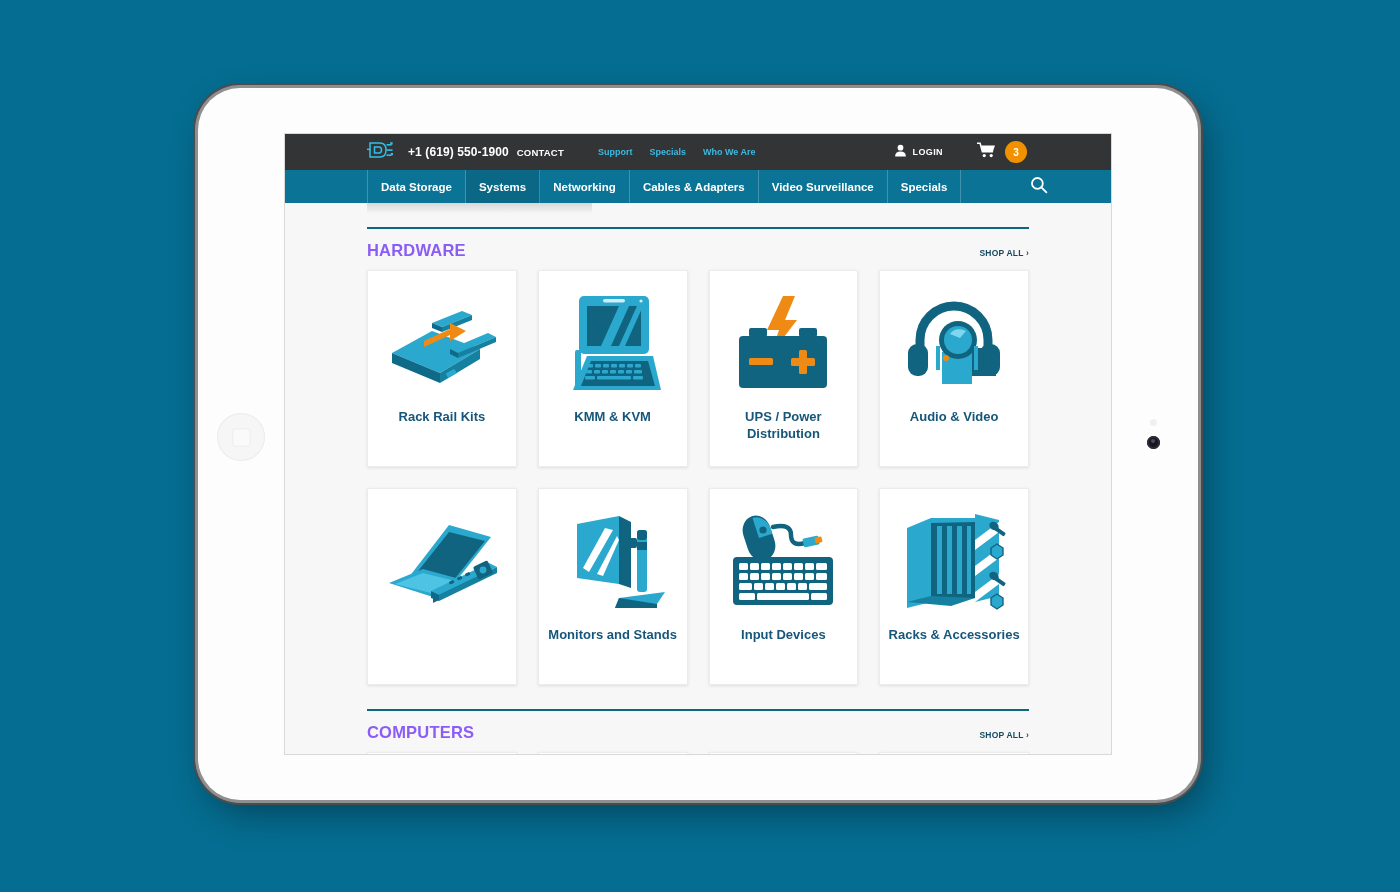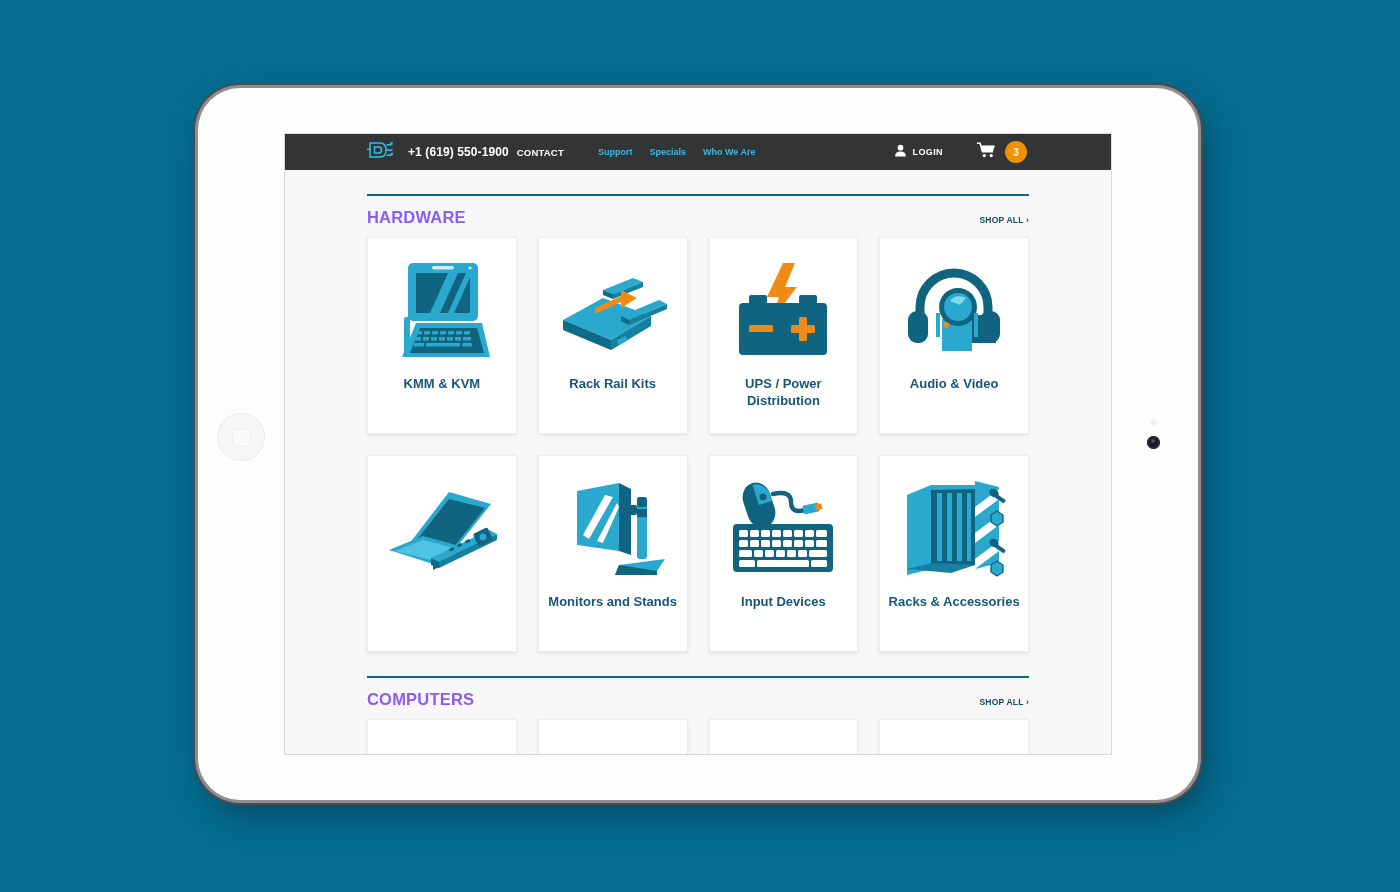--- a/index.html
+++ b/index.html
@@ -311,30 +311,66 @@
               <path d="M4.2 3.6 H19 L17 9.6 H5.7 Z" fill="#ffffff"></path>
               <circle cx="7.6" cy="14.4" r="1.7" fill="#ffffff"></circle>
               <circle cx="15" cy="14.4" r="1.7" fill="#ffffff"></circle>
             </svg>
           </span>
           <span id="cart-count">3</span>
         </div>
       </div>
     </div>
 
+    <div id="mainnav">
+      <div class="nav-item">Data Storage</div>
+      <div class="nav-item active">Systems</div>
+      <div class="nav-item">Networking</div>
+      <div class="nav-item">Cables &amp; Adapters</div>
+      <div class="nav-item">Video Surveillance</div>
+      <div class="nav-item">Specials</div>
+      <div id="nav-search">
+        <span>
+          <svg width="18" height="18" viewBox="0 0 18 18">
+            <circle cx="7.4" cy="7.4" r="5.4" fill="none" stroke="#ffffff" stroke-width="1.8"></circle>
+            <line x1="11.4" y1="11.4" x2="16.4" y2="16.4" stroke="#ffffff" stroke-width="1.8" stroke-linecap="round"></line>
+          </svg>
+        </span>
+      </div>
+      <div id="nav-dropshadow"></div>
+    </div>
 
     <div id="page">
 
       <div class="section-rule"></div>
       <div class="section-head">
         <div class="section-title">HARDWARE</div>
         <div class="shop-all">SHOP ALL ›</div>
       </div>
 
       <div class="grid">
+
+        <div class="tile">
+          <div class="tile-icon">
+            <svg width="108" height="86" viewBox="0 0 108 86">
+              <polygon points="4,52 44,30 92,48 52,72" fill="#2ba8ce"></polygon>
+              <polygon points="4,52 4,62 52,82 52,72" fill="#0f6a87"></polygon>
+              <polygon points="52,72 52,82 92,58 92,48" fill="#15809f"></polygon>
+              <polygon points="44,22 74,10 84,14 54,26" fill="#2ba8ce"></polygon>
+              <polygon points="44,22 44,27 54,31 54,26" fill="#0f6a87"></polygon>
+              <polygon points="54,26 54,31 84,19 84,14" fill="#15809f"></polygon>
+              <polygon points="62,48 100,32 108,36 70,52" fill="#2ba8ce"></polygon>
+              <polygon points="62,48 62,53 70,57 70,52" fill="#0f6a87"></polygon>
+              <polygon points="70,52 70,57 108,41 108,36" fill="#15809f"></polygon>
+              <polygon points="36,40 62,28 62,22 78,30 62,40 62,34 36,46" fill="#ef8a15"></polygon>
+              <rect x="58" y="70" width="10" height="5" rx="1" fill="#2ba8ce" transform="rotate(-28 63 72)"></rect>
+            </svg>
+          </div>
+          <div class="tile-label">Rack Rail Kits</div>
+        </div>
 
         <div class="tile">
           <div class="tile-icon">
             <svg width="104" height="100" viewBox="0 0 104 100">
               <rect x="18" y="2" width="70" height="58" rx="5" fill="#2ba8ce"></rect>
               <rect x="26" y="12" width="54" height="40" fill="#11647f"></rect>
               <polygon points="40,52 58,12 68,12 50,52" fill="#2ba8ce"></polygon>
               <polygon points="58,52 76,12 82,12 64,52" fill="#2ba8ce"></polygon>
               <rect x="42" y="5" width="22" height="3.6" rx="1.8" fill="#cfeefa"></rect>
               <circle cx="80" cy="7" r="1.6" fill="#cfeefa"></circle>
@@ -356,39 +392,20 @@
                   <rect x="65" y="76" width="6" height="3.6" rx="1"></rect>
                 <rect x="73" y="76" width="8" height="3.6" rx="1"></rect>
                 <rect x="24" y="82" width="10" height="3.6" rx="1"></rect>
                   <rect x="36" y="82" width="34" height="3.6" rx="1"></rect>
                 <rect x="72" y="82" width="10" height="3.6" rx="1"></rect>
               </g>
               <rect x="14" y="56" width="6" height="40" rx="2" fill="#2ba8ce"></rect>
             </svg>
           </div>
           <div class="tile-label">KMM &amp; KVM</div>
-        </div>
-
-        <div class="tile">
-          <div class="tile-icon">
-            <svg width="108" height="86" viewBox="0 0 108 86">
-              <polygon points="4,52 44,30 92,48 52,72" fill="#2ba8ce"></polygon>
-              <polygon points="4,52 4,62 52,82 52,72" fill="#0f6a87"></polygon>
-              <polygon points="52,72 52,82 92,58 92,48" fill="#15809f"></polygon>
-              <polygon points="44,22 74,10 84,14 54,26" fill="#2ba8ce"></polygon>
-              <polygon points="44,22 44,27 54,31 54,26" fill="#0f6a87"></polygon>
-              <polygon points="54,26 54,31 84,19 84,14" fill="#15809f"></polygon>
-              <polygon points="62,48 100,32 108,36 70,52" fill="#2ba8ce"></polygon>
-              <polygon points="62,48 62,53 70,57 70,52" fill="#0f6a87"></polygon>
-              <polygon points="70,52 70,57 108,41 108,36" fill="#15809f"></polygon>
-              <polygon points="36,40 62,28 62,22 78,30 62,40 62,34 36,46" fill="#ef8a15"></polygon>
-              <rect x="58" y="70" width="10" height="5" rx="1" fill="#2ba8ce" transform="rotate(-28 63 72)"></rect>
-            </svg>
-          </div>
-          <div class="tile-label">Rack Rail Kits</div>
         </div>
 
         <div class="tile">
           <div class="tile-icon">
             <svg width="104" height="100" viewBox="0 0 104 100">
               <polygon points="52,2 36,36 48,36 40,60 66,26 54,26 64,2" fill="#ef8a15"></polygon>
               <rect x="18" y="34" width="18" height="9" rx="2" fill="#11647f"></rect>
               <rect x="68" y="34" width="18" height="9" rx="2" fill="#11647f"></rect>
               <rect x="8" y="42" width="88" height="52" rx="4" fill="#11647f"></rect>
               <rect x="18" y="64" width="24" height="7" rx="1.5" fill="#ef8a15"></rect>

